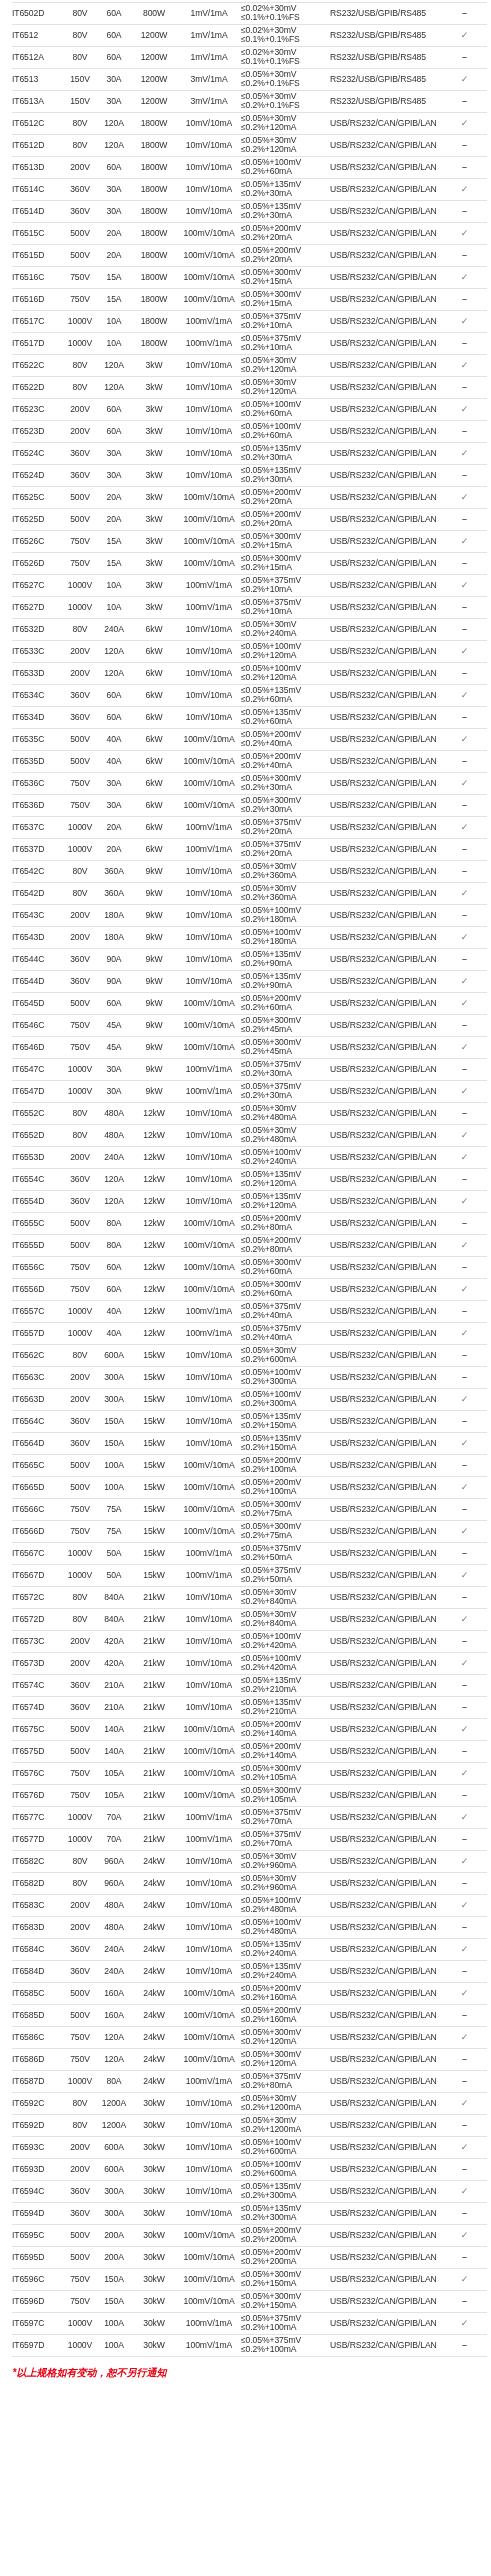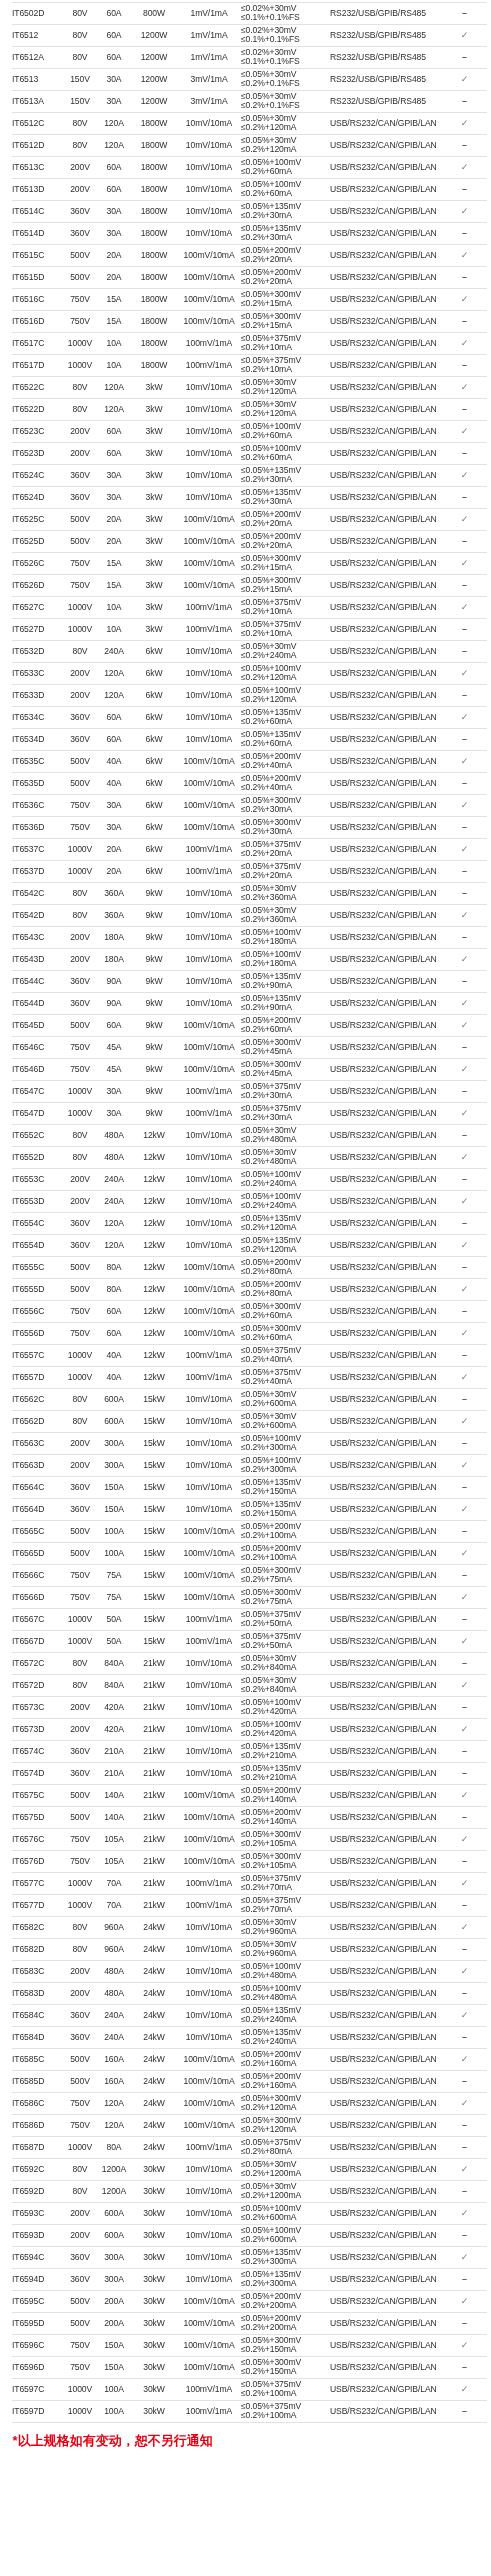--- a/index.html
+++ b/index.html
@@ -8,21 +8,21 @@
   table.spec tr{height:22px;border-bottom:0.7px solid #e2e2e2;}
   table.spec td{padding:0;font-size:8.6px;letter-spacing:-0.1px;white-space:nowrap;overflow:hidden;vertical-align:middle;}
   td.c-model{padding-left:5.2px;text-align:left;}
   td.c-volt,td.c-curr,td.c-pow,td.c-res{text-align:center;}
   td.c-acc{padding-left:12px;text-align:left;font-size:7.8px;line-height:9px;}
   td.c-acc .l{display:block;}
   td.c-iface{padding-left:6px;text-align:left;}
   td.c-mark{text-align:center;}
   .mark-check{color:#5f7e99;font-size:9px;}
   .mark-dash{color:#4a5965;font-size:9px;font-weight:bold;}
-  .note{margin:9.7px 0 0 12.6px;font-size:13px;font-weight:bold;color:#e60012;}
+  .note{margin:9.7px 0 0 12.6px;font-size:10px;font-weight:bold;color:#e60012;font-style:italic;}
 </style>
 </head>
 <body>
 
 <div>
   <table class="spec">
     <colgroup>
       <col style="width:51px">
         <col style="width:34px">
         <col style="width:34px">
@@ -118,43 +118,30 @@
           <td class="c-pow">1800W</td>
           <td class="c-res">10mV/10mA</td>
           <td class="c-acc">
             <span class="l">≤0.05%+30mV</span>
             <span class="l">≤0.2%+120mA</span>
           </td>
           <td class="c-iface">USB/RS232/CAN/GPIB/LAN</td>
           <td class="c-mark"><span class="mark-dash">–</span></td>
         </tr>
         <tr>
-          <td class="c-model">IT6513C</td>
+          <td class="c-model">IT6513D</td>
           <td class="c-volt">200V</td>
           <td class="c-curr">60A</td>
           <td class="c-pow">1800W</td>
           <td class="c-res">10mV/10mA</td>
           <td class="c-acc">
             <span class="l">≤0.05%+100mV</span>
             <span class="l">≤0.2%+60mA</span>
           </td>
           <td class="c-iface">USB/RS232/CAN/GPIB/LAN</td>
-          <td class="c-mark"><span class="mark-check">✓</span></td>
-        </tr>
-        <tr>
-          <td class="c-model">IT6513D</td>
-          <td class="c-volt">200V</td>
-          <td class="c-curr">60A</td>
-          <td class="c-pow">1800W</td>
-          <td class="c-res">10mV/10mA</td>
-          <td class="c-acc">
-            <span class="l">≤0.05%+100mV</span>
-            <span class="l">≤0.2%+60mA</span>
-          </td>
-          <td class="c-iface">USB/RS232/CAN/GPIB/LAN</td>
           <td class="c-mark"><span class="mark-dash">–</span></td>
         </tr>
         <tr>
           <td class="c-model">IT6514C</td>
           <td class="c-volt">360V</td>
           <td class="c-curr">30A</td>
           <td class="c-pow">1800W</td>
           <td class="c-res">10mV/10mA</td>
           <td class="c-acc">
             <span class="l">≤0.05%+135mV</span>
@@ -716,43 +703,30 @@
           <td class="c-pow">12kW</td>
           <td class="c-res">10mV/10mA</td>
           <td class="c-acc">
             <span class="l">≤0.05%+30mV</span>
             <span class="l">≤0.2%+480mA</span>
           </td>
           <td class="c-iface">USB/RS232/CAN/GPIB/LAN</td>
           <td class="c-mark"><span class="mark-check">✓</span></td>
         </tr>
         <tr>
-          <td class="c-model">IT6553C</td>
+          <td class="c-model">IT6553D</td>
           <td class="c-volt">200V</td>
           <td class="c-curr">240A</td>
           <td class="c-pow">12kW</td>
           <td class="c-res">10mV/10mA</td>
           <td class="c-acc">
             <span class="l">≤0.05%+100mV</span>
             <span class="l">≤0.2%+240mA</span>
           </td>
           <td class="c-iface">USB/RS232/CAN/GPIB/LAN</td>
-          <td class="c-mark"><span class="mark-dash">–</span></td>
-        </tr>
-        <tr>
-          <td class="c-model">IT6553D</td>
-          <td class="c-volt">200V</td>
-          <td class="c-curr">240A</td>
-          <td class="c-pow">12kW</td>
-          <td class="c-res">10mV/10mA</td>
-          <td class="c-acc">
-            <span class="l">≤0.05%+100mV</span>
-            <span class="l">≤0.2%+240mA</span>
-          </td>
-          <td class="c-iface">USB/RS232/CAN/GPIB/LAN</td>
           <td class="c-mark"><span class="mark-check">✓</span></td>
         </tr>
         <tr>
           <td class="c-model">IT6554C</td>
           <td class="c-volt">360V</td>
           <td class="c-curr">120A</td>
           <td class="c-pow">12kW</td>
           <td class="c-res">10mV/10mA</td>
           <td class="c-acc">
             <span class="l">≤0.05%+135mV</span>
@@ -857,33 +831,20 @@
           <td class="c-volt">80V</td>
           <td class="c-curr">600A</td>
           <td class="c-pow">15kW</td>
           <td class="c-res">10mV/10mA</td>
           <td class="c-acc">
             <span class="l">≤0.05%+30mV</span>
             <span class="l">≤0.2%+600mA</span>
           </td>
           <td class="c-iface">USB/RS232/CAN/GPIB/LAN</td>
           <td class="c-mark"><span class="mark-dash">–</span></td>
-        </tr>
-        <tr>
-          <td class="c-model">IT6562D</td>
-          <td class="c-volt">80V</td>
-          <td class="c-curr">600A</td>
-          <td class="c-pow">15kW</td>
-          <td class="c-res">10mV/10mA</td>
-          <td class="c-acc">
-            <span class="l">≤0.05%+30mV</span>
-            <span class="l">≤0.2%+600mA</span>
-          </td>
-          <td class="c-iface">USB/RS232/CAN/GPIB/LAN</td>
-          <td class="c-mark"><span class="mark-check">✓</span></td>
         </tr>
         <tr>
           <td class="c-model">IT6563C</td>
           <td class="c-volt">200V</td>
           <td class="c-curr">300A</td>
           <td class="c-pow">15kW</td>
           <td class="c-res">10mV/10mA</td>
           <td class="c-acc">
             <span class="l">≤0.05%+100mV</span>
             <span class="l">≤0.2%+300mA</span>

